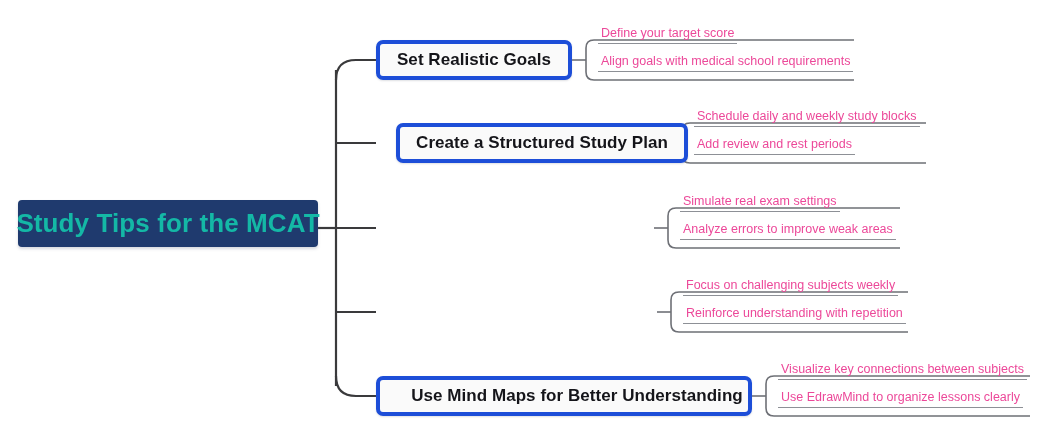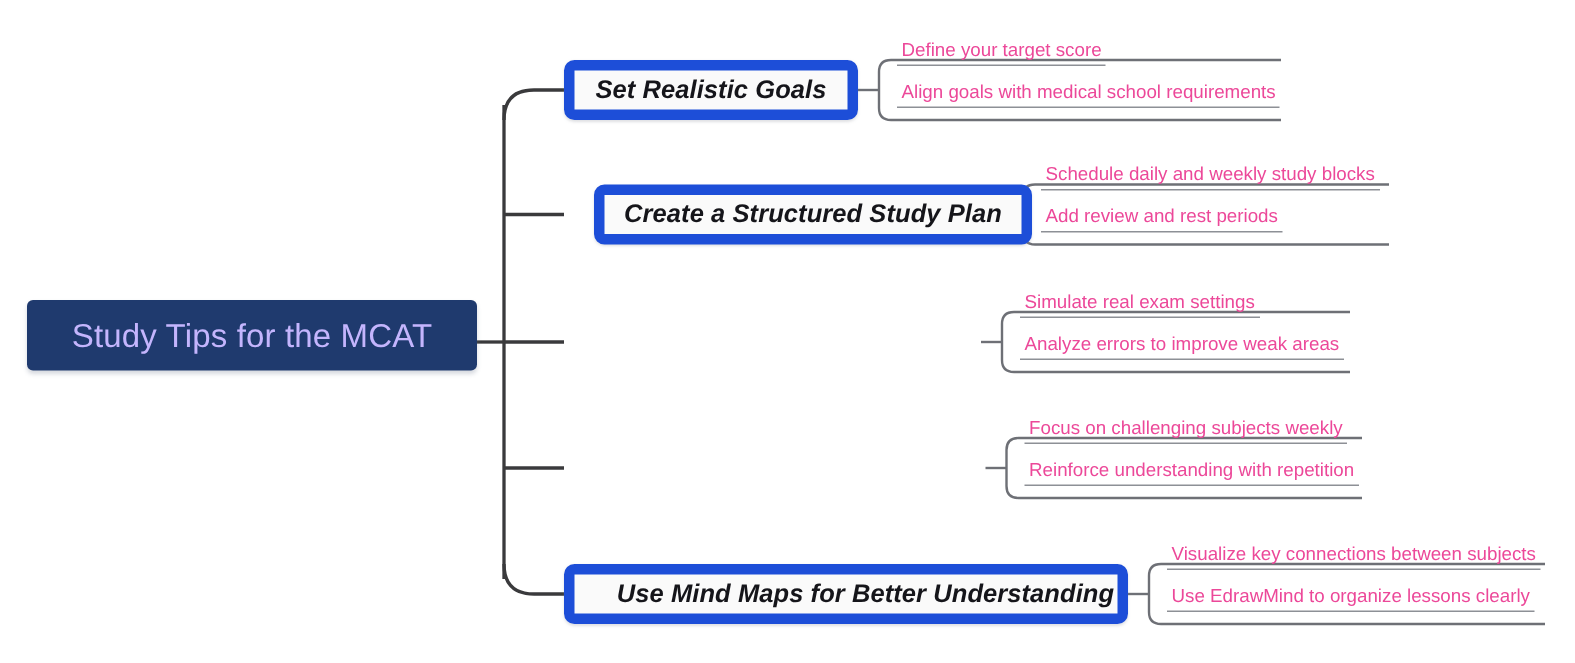--- a/index.html
+++ b/index.html
@@ -41,40 +41,39 @@
     height: 47px;
     background: #1f3a6e;
     border-radius: 4px;
     box-shadow: 0 2px 3px rgba(120,130,150,0.30);
     display: flex;
     align-items: center;
     justify-content: center;
     box-sizing: border-box;
   }
   .root-label {
-    color: #c4b5fd;
-    font-size: 22px;
-    font-weight: normal;
+    color: #14b8a6;
+    font-size: 26px;
+    font-weight: bold;
     letter-spacing: 0.1px;
     white-space: nowrap;
   }
 
   
   .branch-box {
     position: absolute;
     height: 40px;
     background: #fafafa;
-    border: 7px solid #1d4ed8;
+    border: 4px solid #1d4ed8;
     border-radius: 7px;
     display: flex;
     align-items: center;
     justify-content: center;
     box-sizing: border-box;
     box-shadow: 0 1px 2px rgba(140,145,155,0.28);
-    font-style: italic;
   }
   .branch-label {
     color: #15151a;
     font-size: 17px;
     font-weight: bold;
     white-space: nowrap;
     letter-spacing: 0.05px;
   }
 
   

